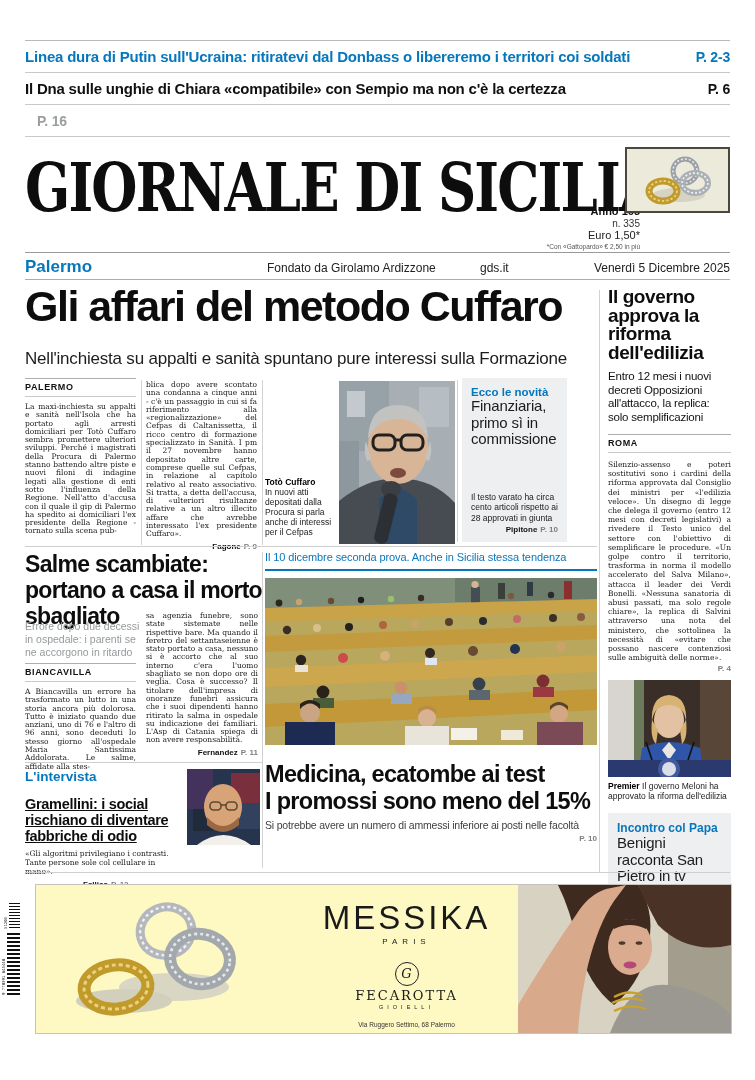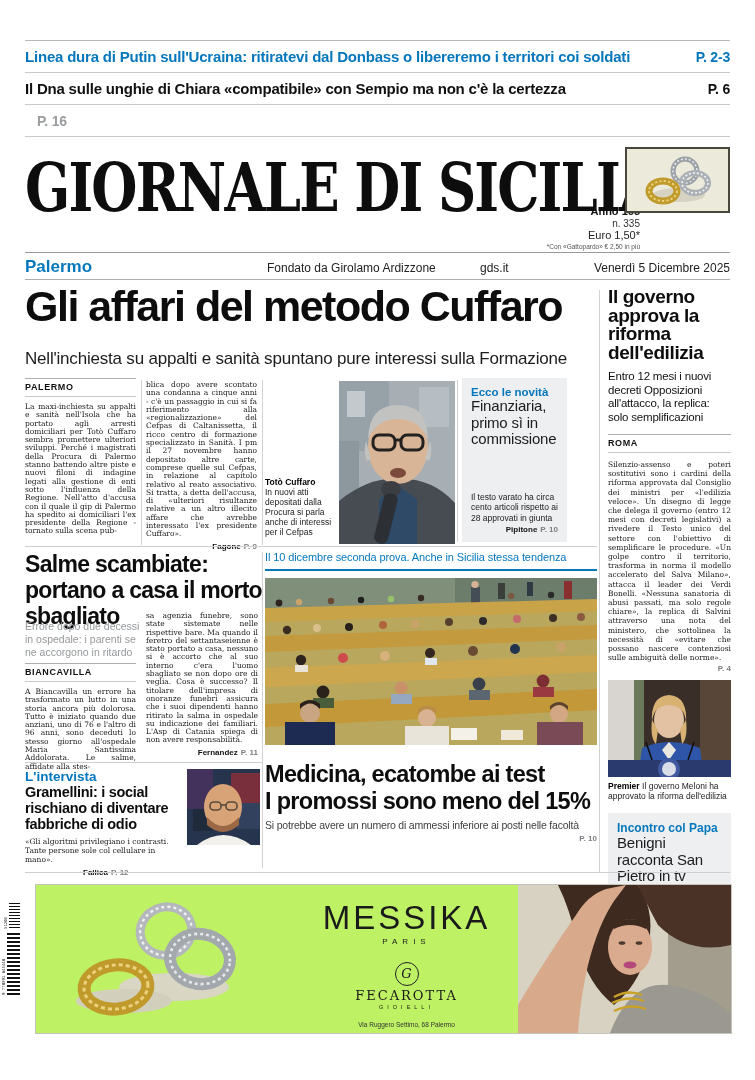--- a/index.html
+++ b/index.html
@@ -61,21 +61,21 @@
   .box-kicker { color:#0677bd; font-weight:700; font-size:11.5px; }
   .box-title { font-size:15px; line-height:16.5px; color:#1c1c1c; letter-spacing:-0.2px; }
   .box-text { font-size:8.5px; line-height:10.5px; color:#222; margin-top:auto; }
   .box-byline { text-align:right; font-size:8px; margin-top:2px; }
 
   
   .salme-headline { left:25px; top:551px; width:242px; font-size:23px; line-height:26px;
     font-weight:700; letter-spacing:-0.7px; color:#0d0d0d; }
   .salme-deck { left:25px; top:620px; width:116px; font-size:10.5px; line-height:13px; color:#95999b; }
   .iv-kicker { color:#0677bd; font-weight:700; font-size:13.5px; }
-  .iv-title { font-size:14.5px; line-height:16px; font-weight:700; letter-spacing:-0.3px; color:#0d0d0d; margin-top:0; }
+  .iv-title { font-size:14.5px; line-height:16px; font-weight:700; letter-spacing:-0.3px; color:#0d0d0d; margin-top:12px;text-decoration:underline; }
   .iv-text { font-family:"DejaVu Serif", serif; font-size:7.5px; line-height:8.8px; color:#1a1a1a; margin-top:6px; }
 
   
   .med-kicker { left:265px; top:551px; width:332px; color:#0677bd; font-weight:400;
     font-size:11px; letter-spacing:-0.1px; }
   .med-blueline { left:265px; top:569px; width:332px; height:2px; background:#0677bd; position:absolute; }
   .med-caption { left:265px; top:749px; width:332px; font-size:8.5px; color:#333; }
   .med-headline { left:265px; top:761px; width:332px; font-size:23.5px; line-height:26.5px;
     font-weight:700; letter-spacing:-0.7px; color:#0d0d0d; }
   .med-deck { left:265px; top:819px; width:332px; font-size:10.5px; letter-spacing:-0.2px; color:#3f3f3f; }
@@ -87,21 +87,21 @@
   .rc-deck { font-size:11.5px; line-height:13.5px; color:#111; margin-top:8px; letter-spacing:-0.2px; }
   .rc-kicker { margin-top:10px; }
   .rc-body { margin-top:7px; font-size:7.5px; line-height:9.2px; }
   .rc-page { text-align:right; font-size:8px; margin-top:2px; }
   .rc-photo { margin-top:7px; width:123px; height:97px; }
   .rc-cap { margin-top:4px; }
   .papa-box { margin-top:12px; height:78px; }
   .papa-page { text-align:right; font-size:8px; margin-top:auto; }
 
   
-  .ad { left:35px; top:884px; width:697px; height:150px; background:#bef264; border:1px solid #c4c4bc; }
+  .ad { left:35px; top:884px; width:697px; height:150px; background:#fef9c3; border:1px solid #c4c4bc; }
   .ad-center { position:absolute; left:248px; top:14px; width:245px; text-align:center; color:#1a1a1a; }
   .ad-brand { font-size:33px; letter-spacing:3px; font-weight:400; }
   .ad-brand-sub { font-size:8px; letter-spacing:5px; margin-top:0; }
   .ad-mono { width:24px; height:24px; border:1.3px solid #222; border-radius:50%; margin:16px auto 2px;
     font-family:"DejaVu Serif", serif; font-size:13px; font-style:italic; line-height:22px; }
   .ad-retailer { font-family:"DejaVu Serif", serif; font-size:13px; letter-spacing:2px; }
   .ad-retailer-sub { font-size:5.5px; letter-spacing:4px; margin-top:1px; }
   .ad-address { font-size:6.5px; color:#333; margin-top:11px; }
   .ad-rings { position:absolute; left:18px; top:4px; }
   .ad-woman { position:absolute; right:0; top:0; }

